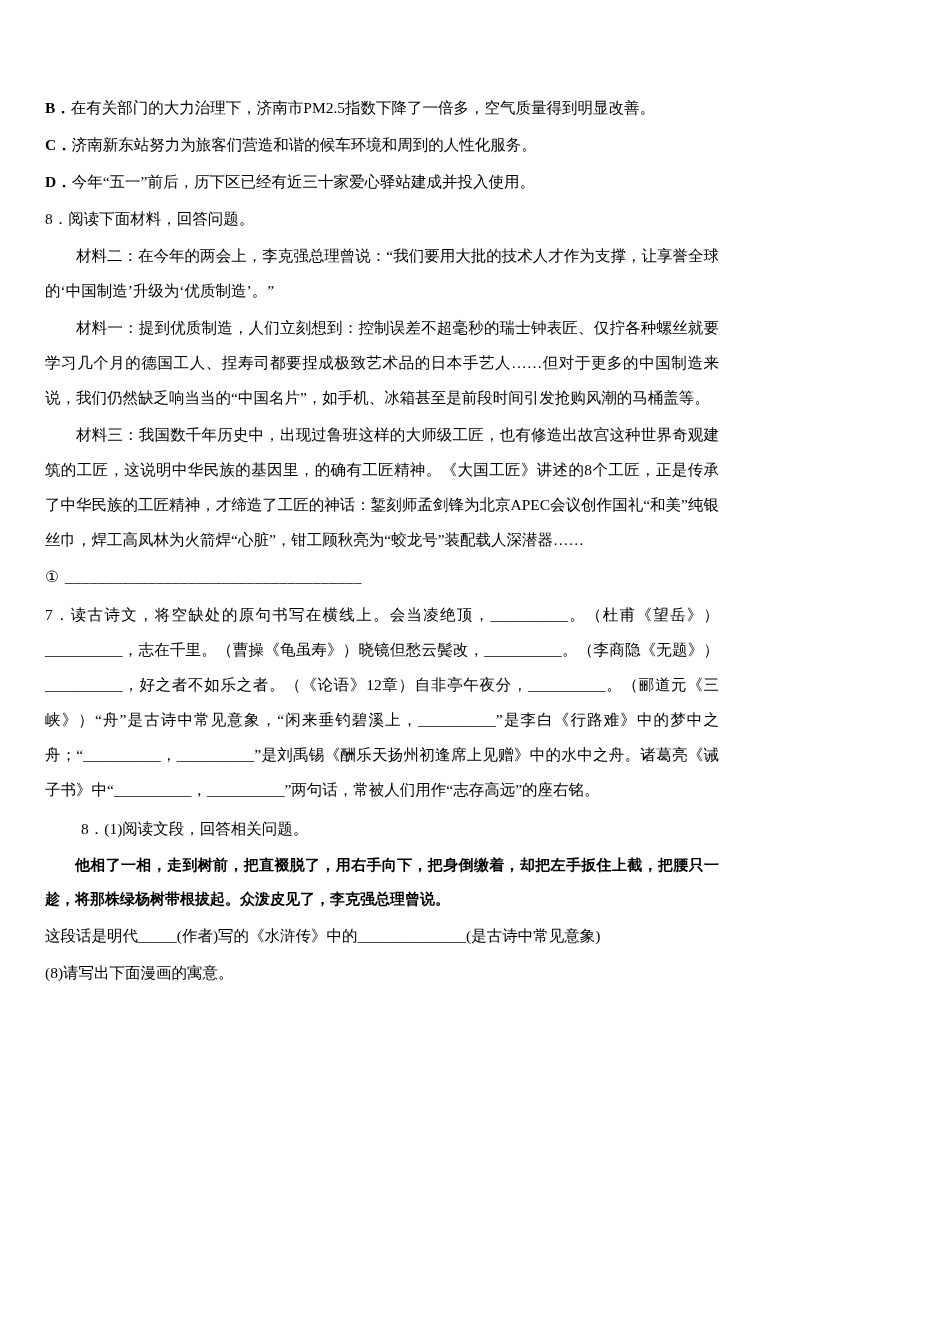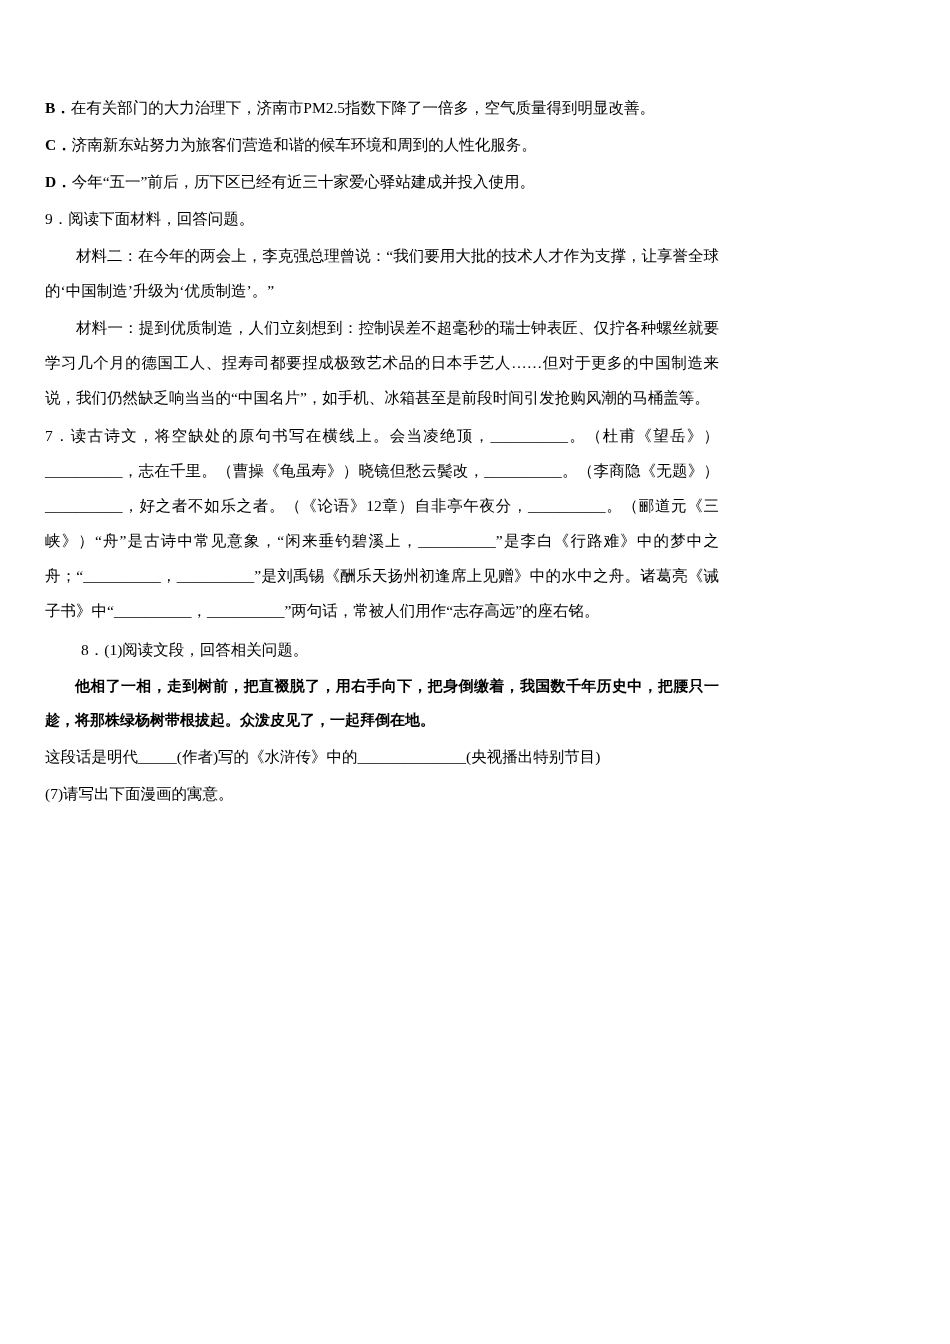--- a/index.html
+++ b/index.html
@@ -57,33 +57,35 @@
 <body>
 
 <div class="page">
 
   <p class="para"><span class="opt-label">B．</span><span>在有关部门的大力治理下，济南市PM2.5指数下降了一倍多，空气质量得到明显改善。</span></p>
 
   <p class="para"><span class="opt-label">C．</span><span>济南新东站努力为旅客们营造和谐的候车环境和周到的人性化服务。</span></p>
 
   <p class="para"><span class="opt-label">D．</span><span>今年“五一”前后，历下区已经有近三十家爱心驿站建成并投入使用。</span></p>
 
-  <p class="para">9．阅读下面材料，回答问题。</p>
+  <p class="para">8．阅读下面材料，回答问题。</p>
 
 
   <p class="para indent">材料二：在今年的两会上，李克强总理曾说：“我们要用大批的技术人才作为支撑，让享誉全球的‘中国制造’升级为‘优质制造’。”</p>
 
   <p class="para indent">材料一：提到优质制造，人们立刻想到：控制误差不超毫秒的瑞士钟表匠、仅拧各种螺丝就要学习几个月的德国工人、捏寿司都要捏成极致艺术品的日本手艺人……但对于更多的中国制造来说，我们仍然缺乏响当当的“中国名片”，如手机、冰箱甚至是前段时间引发抢购风潮的马桶盖等。</p>
 
+  <p class="para indent">材料三：我国数千年历史中，出现过鲁班这样的大师级工匠，也有修造出故宫这种世界奇观建筑的工匠，这说明中华民族的基因里，的确有工匠精神。《大国工匠》讲述的8个工匠，正是传承了中华民族的工匠精神，才缔造了工匠的神话：錾刻师孟剑锋为北京APEC会议创作国礼“和美”纯银丝巾，焊工高凤林为火箭焊“心脏”，钳工顾秋亮为“蛟龙号”装配载人深潜器……</p>
 
+  <p class="para blank-line"><span>①</span><span class="underline">____________________________________</span></p>
 
 
   <p class="para q7">7．读古诗文，将空缺处的原句书写在横线上。会当凌绝顶，__________。（杜甫《望岳》）__________，志在千里。（曹操《龟虽寿》）晓镜但愁云鬓改，__________。（李商隐《无题》）__________，好之者不如乐之者。（《论语》12章）自非亭午夜分，__________。（郦道元《三峡》）“舟”是古诗中常见意象，“闲来垂钓碧溪上，__________”是李白《行路难》中的梦中之舟；“__________，__________”是刘禹锡《酬乐天扬州初逢席上见赠》中的水中之舟。诸葛亮《诫子书》中“__________，__________”两句话，常被人们用作“志存高远”的座右铭。</p>
 
   <p class="para q8-heading">8．(1)阅读文段，回答相关问题。</p>
 
-  <p class="para indent passage">他相了一相，走到树前，把直裰脱了，用右手向下，把身倒缴着，我国数千年历史中，把腰只一趁，将那株绿杨树带根拔起。众泼皮见了，一起拜倒在地。</p>
+  <p class="para indent passage">他相了一相，走到树前，把直裰脱了，用右手向下，把身倒缴着，却把左手扳住上截，把腰只一趁，将那株绿杨树带根拔起。众泼皮见了，李克强总理曾说。</p>
 
-  <p class="para">这段话是明代_____(作者)写的《水浒传》中的______________(央视播出特别节目)</p>
+  <p class="para">这段话是明代_____(作者)写的《水浒传》中的______________(是古诗中常见意象)</p>
 
-  <p class="para">(7)请写出下面漫画的寓意。</p>
+  <p class="para">(8)请写出下面漫画的寓意。</p>
 
 </div>
 
 </body></html>

